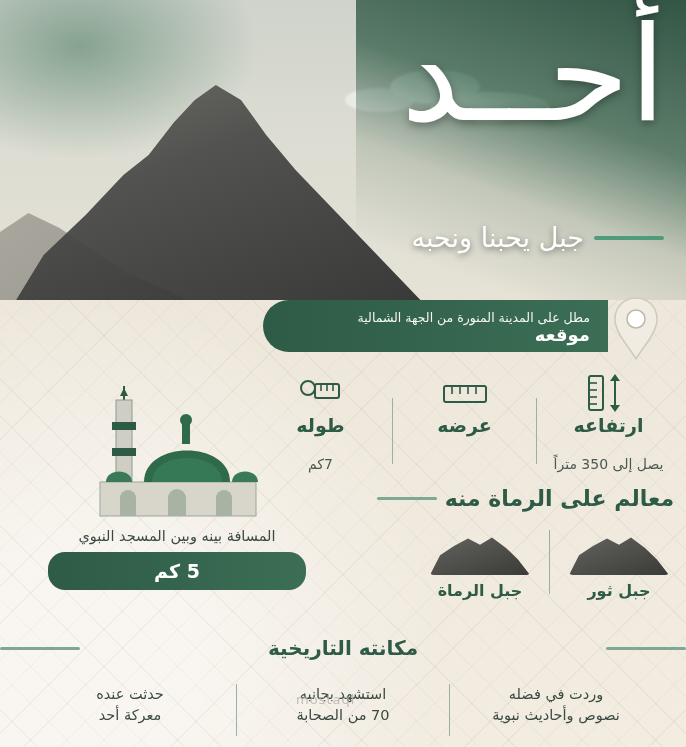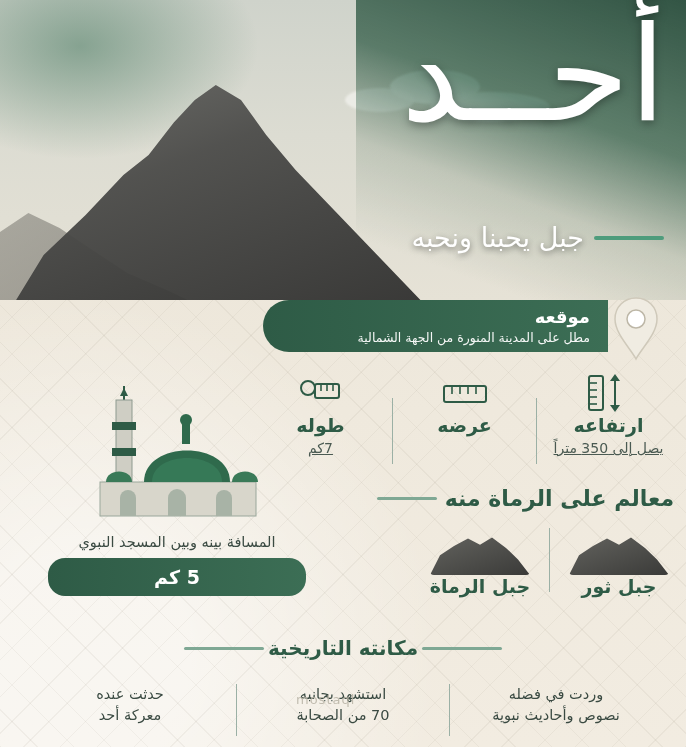--- a/index.html
+++ b/index.html
@@ -90,53 +90,53 @@
   
   #stats{
     position:absolute;right:10px;top:372px;width:430px;height:110px;
     display:flex;flex-direction:row;justify-content:flex-start;align-items:flex-start;
   }
   .stat{
     width:135px;text-align:center;color:#2f4f42;position:relative;
   }
   .stat .ico{height:42px;display:flex;align-items:flex-end;justify-content:center;}
   .stat .lbl{font-size:19px;font-weight:bold;color:#2e5b46;margin-top:0;}
-  .stat .val{font-size:14px;color:#4a5a52;margin-top:3px;line-height:1.35;text-decoration:underline;}
+  .stat .val{font-size:14px;color:#4a5a52;margin-top:19px;line-height:1.35;}
   .vdiv{width:1px;height:66px;background:#9bb0a5;margin:26px 4px 0 4px;}
   
   #landmarks{
     position:absolute;right:12px;top:486px;width:330px;
   }
   #lm-head{display:flex;align-items:center;gap:8px;justify-content:flex-start;}
   #lm-title{font-size:22px;font-weight:bold;color:#2e5b46;}
   .lm-dash{width:60px;height:3px;background:#7fa894;border-radius:2px;}
   #lm-items{display:flex;flex-direction:row;gap:14px;margin-top:12px;justify-content:flex-start;}
   .lm{width:110px;text-align:center;}
   .lm .thumb{
     width:100px;height:52px;margin:0 auto;border-radius:4px;
     background:linear-gradient(160deg,#6b6b66,#3a3a38);
     clip-path:polygon(0% 100%, 10% 62%, 24% 44%, 38% 30%, 50% 42%, 62% 28%, 76% 48%, 88% 70%, 100% 100%);
   }
-  .lm .cap{font-size:19px;font-weight:bold;color:#2e5b46;}
+  .lm .cap{font-size:16px;font-weight:bold;color:#2e5b46;margin-top:6px;}
   .lmdiv{width:1px;height:64px;background:#9bb0a5;align-self:center;}
   
   #mosque-block{
     position:absolute;left:12px;top:378px;width:330px;text-align:center;
   }
   #mosque{position:relative;width:190px;height:150px;margin:0 auto;}
-  #dist-text{font-size:14.5px;color:#3a4a42;margin-top:6px;}
+  #dist-text{font-size:14.5px;color:#3a4a42;}
   #dist-pill{
     margin:8px auto 0;width:258px;height:38px;border-radius:17px;
     background:linear-gradient(90deg,#2e5b46,#3c6e55);
     color:#fff;font-size:19px;font-weight:bold;
     display:flex;align-items:center;justify-content:center;
   }
   
   #hist-head{
-    position:absolute;left:0;right:0;top:636px;display:flex;align-items:center;justify-content:center;gap:4px;
+    position:absolute;left:0;right:0;top:636px;display:flex;align-items:center;justify-content:space-between;gap:4px;
   }
   #hist-title{font-size:20px;font-weight:bold;color:#2e5b46;}
   .h-dash{width:80px;height:3px;background:#7fa894;border-radius:2px;}
   #hist-items{
     position:absolute;left:0;right:0;top:676px;height:70px;
     display:flex;flex-direction:row;justify-content:center;align-items:flex-start;
   }
   .hitem{width:200px;text-align:center;font-size:14.5px;color:#3a4a42;line-height:1.45;padding-top:8px;}
   .hdiv{width:1px;height:52px;background:#9bb0a5;margin:8px 6px 0;}
   #watermark{
@@ -161,22 +161,22 @@
     <div class="greenwash"></div>
     <div id="title-main">أحــد</div>
     <div id="title-sub-wrap">
       <span class="sub-dash"></span>
       <span id="title-sub">جبل يحبنا ونحبه</span>
     </div>
   </div>
 
   <div id="loc-row">
     <div id="loc-bar">
+      <div id="loc-text">مطل على المدينة المنورة من الجهة الشمالية</div>
       <div id="loc-title">موقعه</div>
-      <div id="loc-text">مطل على المدينة المنورة من الجهة الشمالية</div>
     </div>
     <div id="pin">
       <svg width="54" height="66" viewBox="0 0 54 66">
         <path d="M27 2C15 2 6 11 6 23c0 15 16 30 21 40 5-10 21-25 21-40C48 11 39 2 27 2z" fill="#f0ece2" stroke="#cfc9ba" stroke-width="1.5"></path>
         <circle cx="27" cy="23" r="9" fill="#ffffff" stroke="#bdb7a7" stroke-width="1.5"></circle>
       </svg>
     </div>
   </div>
 
   <div id="stats">

